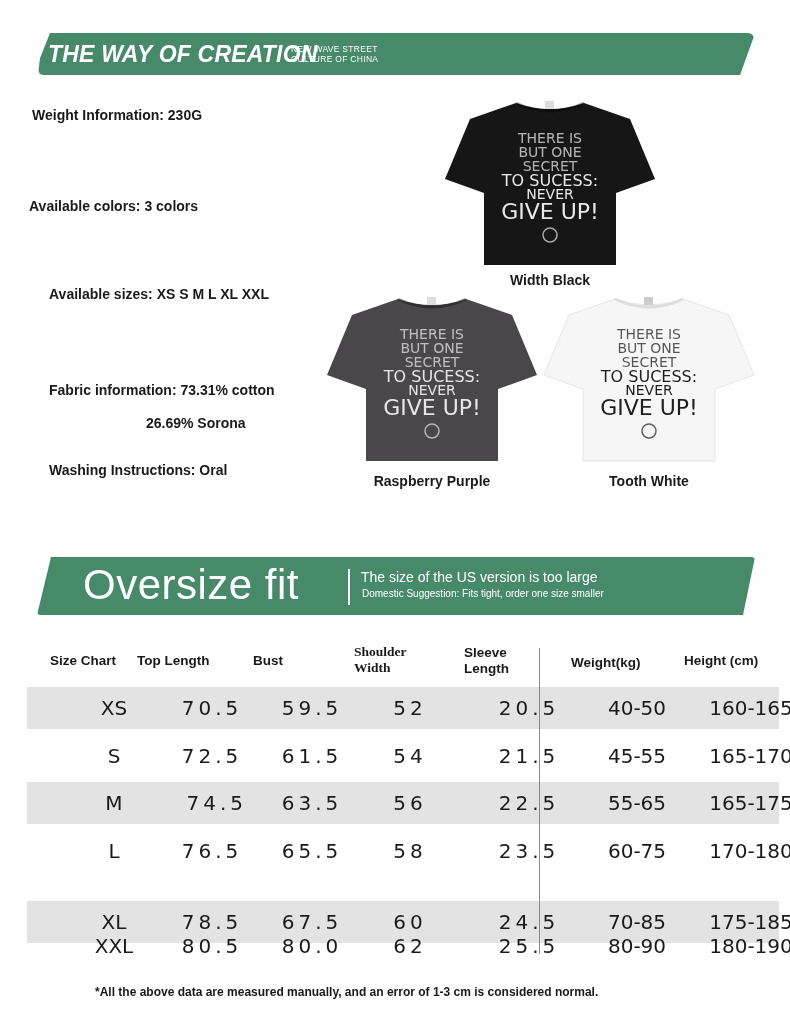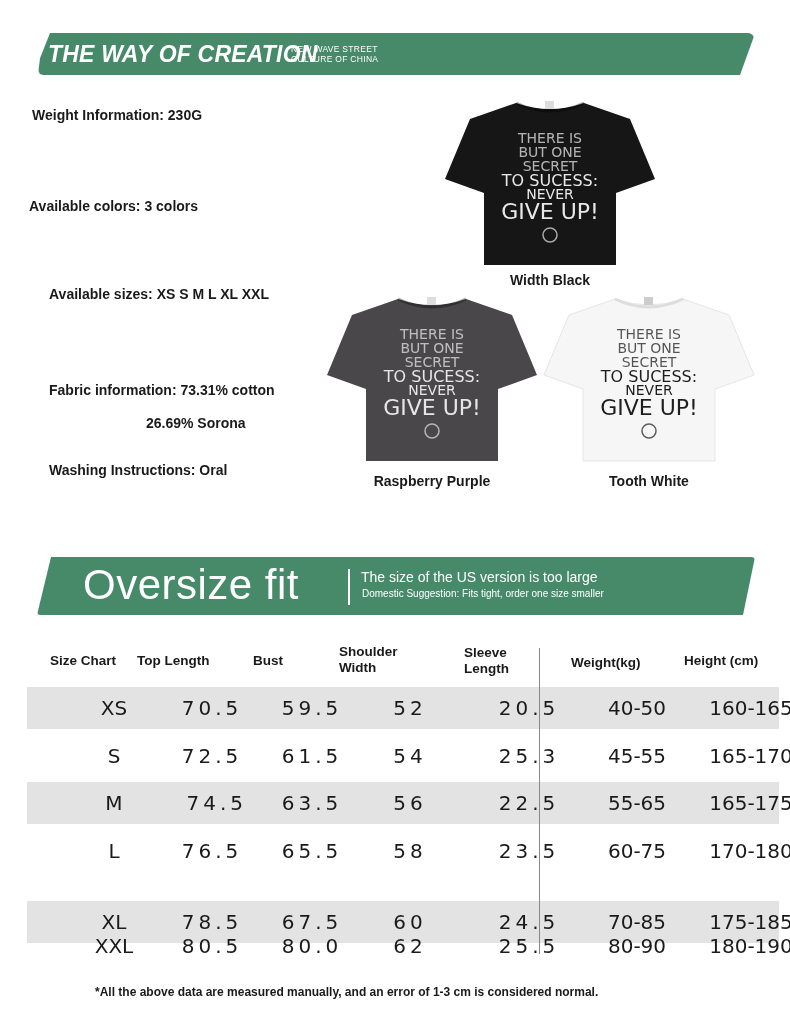--- a/index.html
+++ b/index.html
@@ -112,21 +112,21 @@
 <div id="size-table">
     <div class="th" style="left: 50px; top: 653px;">
       <div>Size Chart</div>
     </div>
     <div class="th" style="left: 137px; top: 653px;">
       <div>Top Length</div>
     </div>
     <div class="th" style="left: 253px; top: 653px;">
       <div>Bust</div>
     </div>
-    <div class="th" style="left: 339px; top: 644px;">
+    <div class="th" style="left: 354px; top: 644px; font-family: Liberation Serif, serif;">
       <div>Shoulder</div>
       <div>Width</div>
     </div>
     <div class="th" style="left: 464px; top: 645px;">
       <div>Sleeve</div>
       <div>Length</div>
     </div>
     <div class="th" style="left: 571px; top: 655px;">
       <div>Weight(kg)</div>
     </div>
@@ -140,21 +140,21 @@
       <div class="cell mono" style="left: 353px; width: 60px; text-align: center;">52</div>
       <div class="cell mono" style="left: 467px; width: 70px; text-align: center;">20.5</div>
       <div class="cell" style="left: 565px; width: 90px; text-align: center;">40-50</div>
       <div class="cell" style="left: 669px; width: 110px; text-align: center;">160-165</div>
     </div>
     <div class="row" style="top: 735px;">
       <div class="cell" style="left: 57px; width: 60px; text-align: center;">S</div>
       <div class="cell mono" style="left: 150px; width: 70px; text-align: center;">72.5</div>
       <div class="cell mono" style="left: 250px; width: 70px; text-align: center;">61.5</div>
       <div class="cell mono" style="left: 353px; width: 60px; text-align: center;">54</div>
-      <div class="cell mono" style="left: 467px; width: 70px; text-align: center;">25.3</div>
+      <div class="cell mono" style="left: 467px; width: 70px; text-align: center;">21.5</div>
       <div class="cell" style="left: 565px; width: 90px; text-align: center;">45-55</div>
       <div class="cell" style="left: 669px; width: 110px; text-align: center;">165-170</div>
     </div>
     <div class="row shade" style="top: 782px;">
       <div class="cell" style="left: 57px; width: 60px; text-align: center;">M</div>
       <div class="cell mono" style="left: 150px; width: 70px; text-align: right;">74.5</div>
       <div class="cell mono" style="left: 250px; width: 70px; text-align: center;">63.5</div>
       <div class="cell mono" style="left: 353px; width: 60px; text-align: center;">56</div>
       <div class="cell mono" style="left: 467px; width: 70px; text-align: center;">22.5</div>
       <div class="cell" style="left: 565px; width: 90px; text-align: center;">55-65</div>

